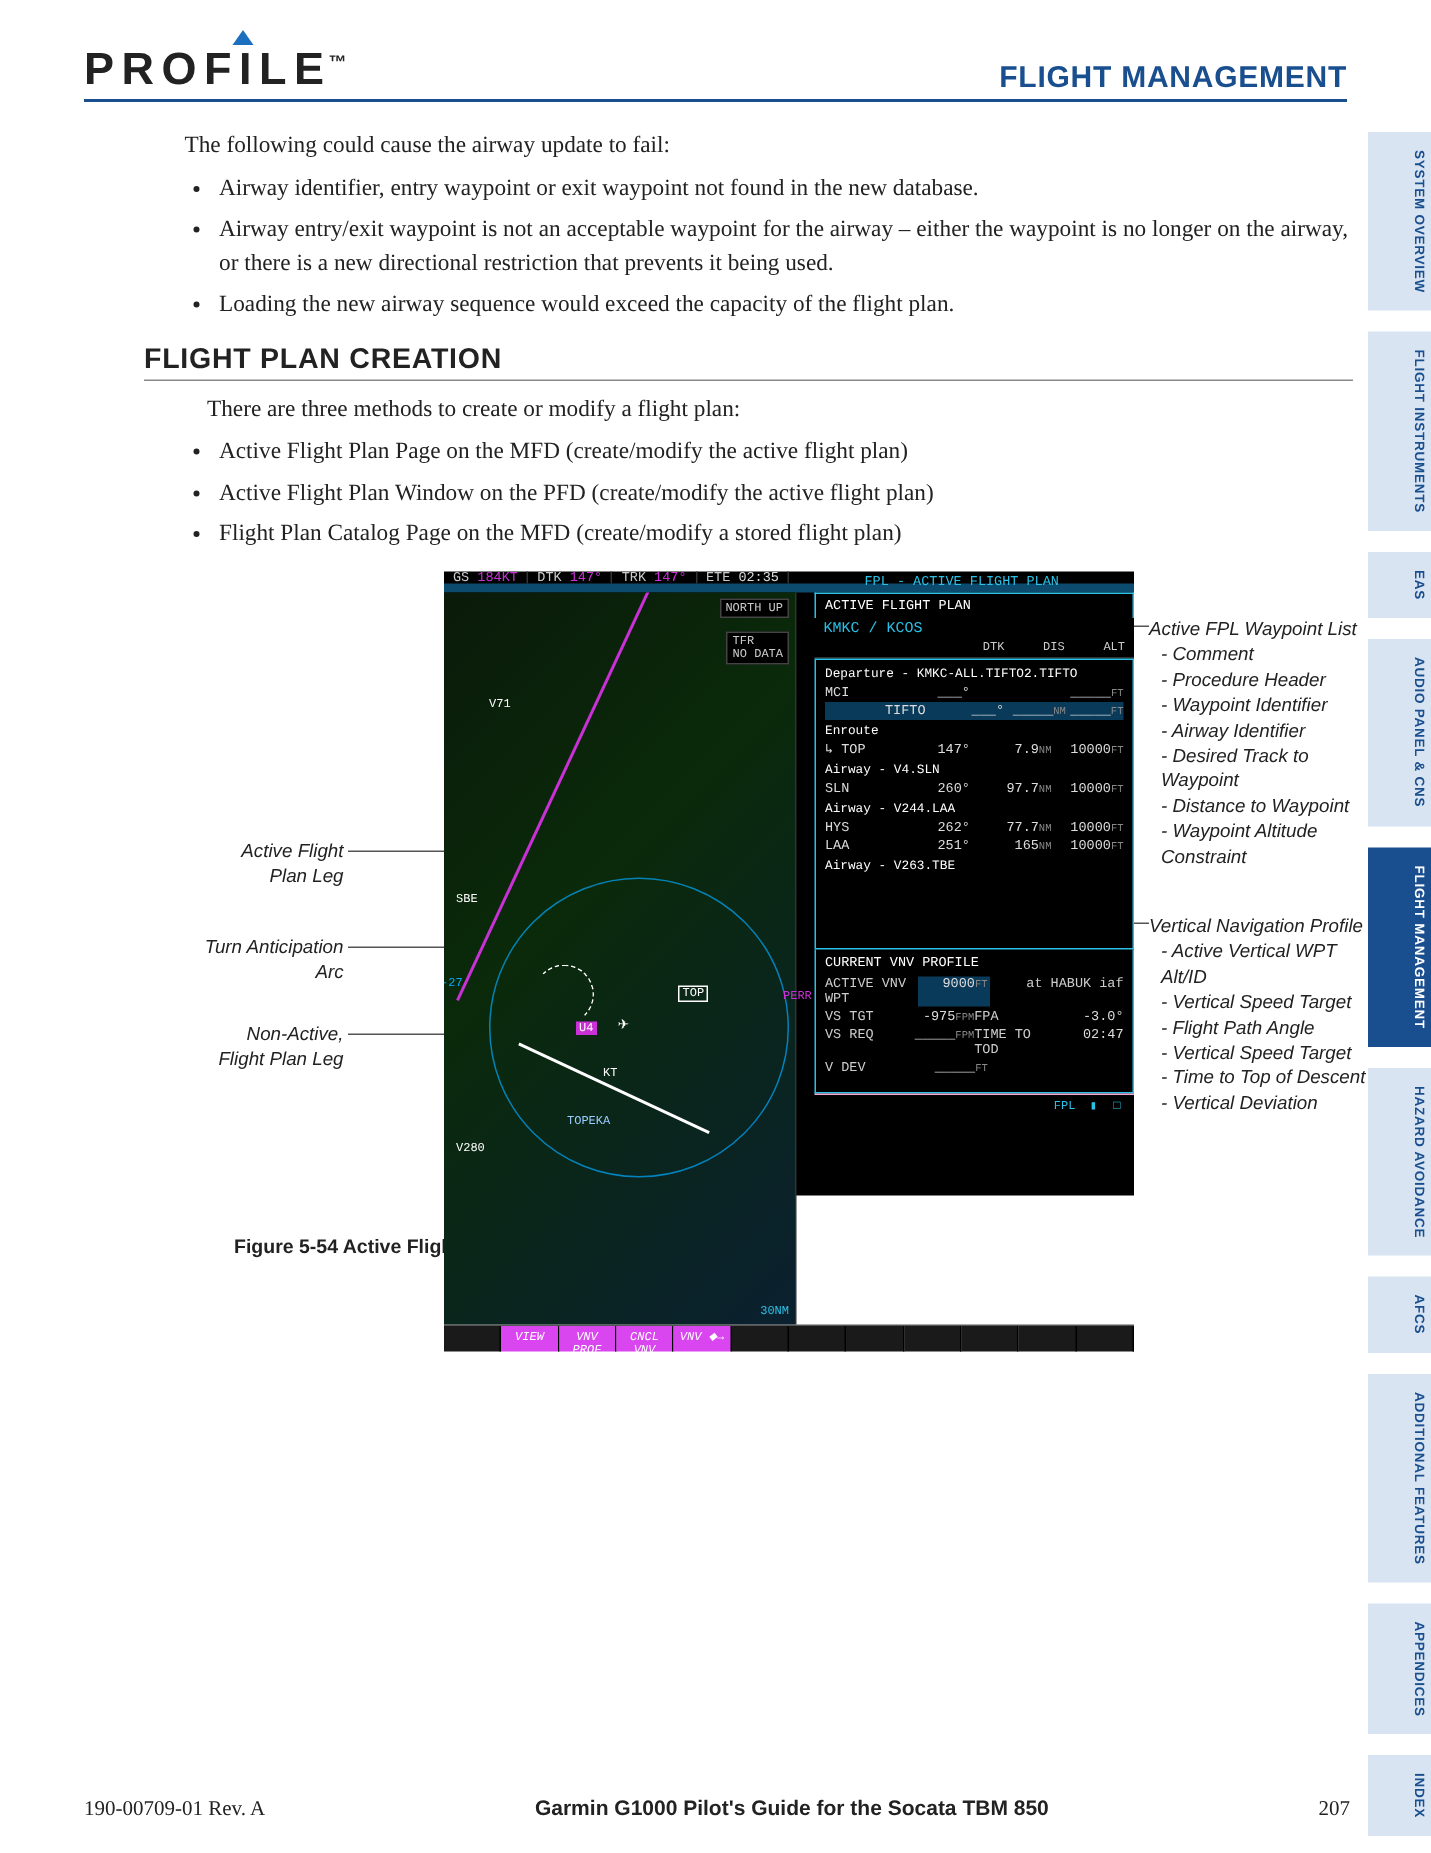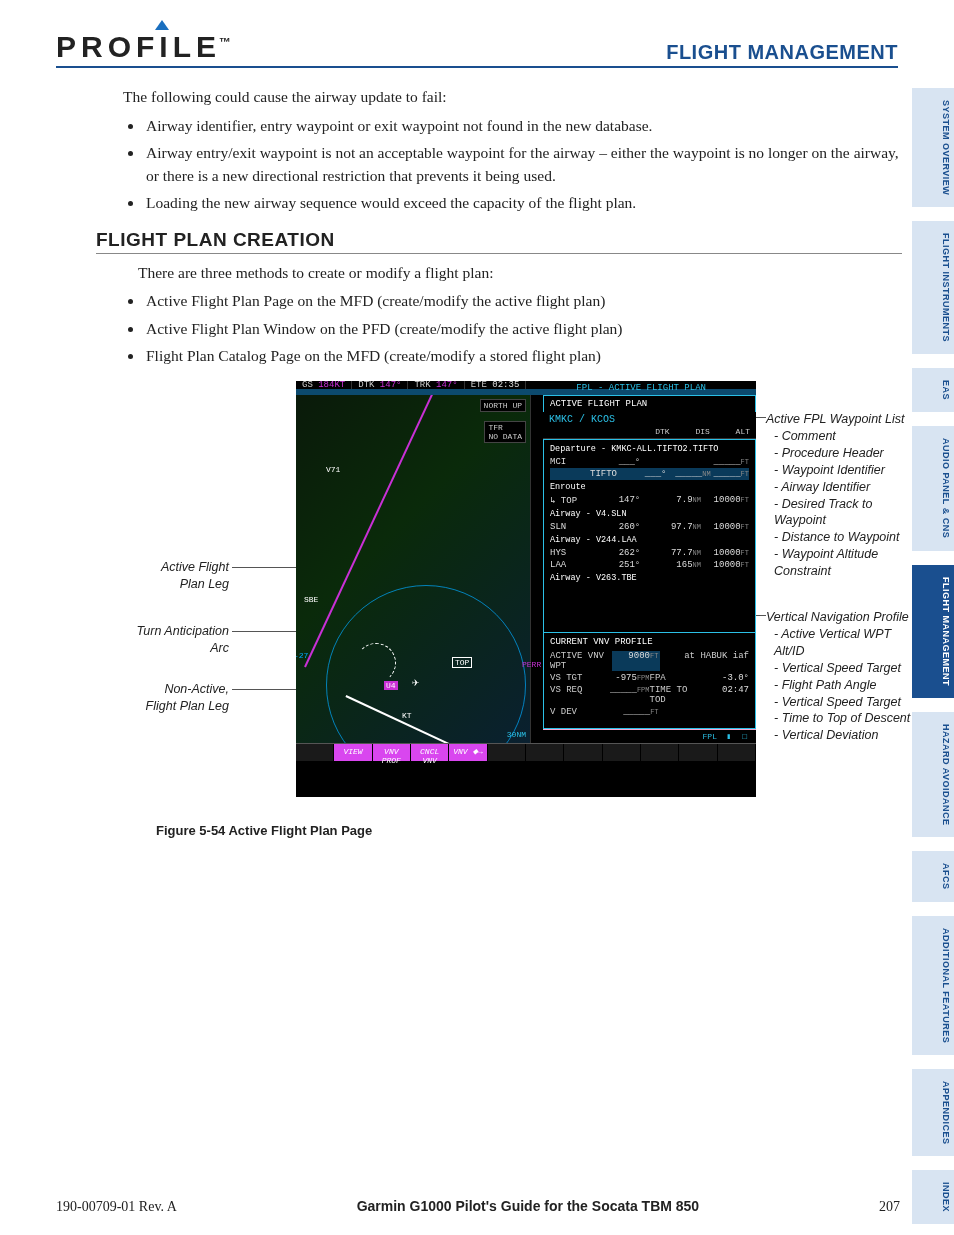--- a/index.html
+++ b/index.html
@@ -114,21 +114,21 @@
     font-family: "Courier New", monospace;
     color: #ddd;
   }
   .mfd-top {
     display:flex; height:14px; font-size:9px; border-bottom:6px solid #0c4a6e;
   }
   .mfd-top .cell { border-right:1px solid #333; padding:2px 6px; display:flex; align-items:center;}
   .mfd-top .label{color:#ccc;}
   .mfd-top .mag{color:#c930d6;}
   .mfd-top .title{color:#2bc0e6; flex:1; text-align:center; padding:2px 6px;}
-  .mfd-body { display:flex; height:348px;}
+  .mfd-body { display:flex; height:488px;}
   .mfd-map {
     width: 235px; height:100%;
     background: linear-gradient(135deg, #0a1a0a 0%, #0a2a0a 40%, #0a2030 100%);
     position: relative;
     border-right:1px solid #333;
     overflow:hidden;
   }
   .mfd-map .chip{position:absolute;font-size:8px;background:#000;border:1px solid #444;padding:1px 3px;color:#ccc;}
   .mfd-map .line{position:absolute;background:#c930d6;transform-origin:left center;}
   .mfd-map .wline{position:absolute;background:#fff;transform-origin:left center;}
@@ -139,21 +139,21 @@
   .mfd-map .wp{position:absolute;font-size:8px;color:#fff;}
   .mfd-right { flex:1; display:flex; flex-direction:column;margin-left:12px;}
   .panel-title{font-size:9px;color:#fff;padding:3px 6px;border:1px solid #2bc0e6;border-bottom:none;background:#000;}
   .panel-sub{font-size:10px;color:#2bc0e6;padding:2px 6px;}
   .panel-cols{display:flex;font-size:8px;color:#ccc;padding:0 6px 2px;border-bottom:1px solid #333;}
   .panel-cols span{flex:1;text-align:right;}
   .panel-cols span:first-child{flex:2;text-align:left;}
   .fpl-list{font-size:9px;padding:2px 6px;min-height:194px;border:1px solid #2bc0e6;}
   .fpl-list .row{display:flex;padding:1px 0;}
   .fpl-list .row span:nth-child(1){flex:2;}
-  .fpl-list .row span:nth-child(2){flex:1;text-align:left;}
+  .fpl-list .row span:nth-child(2){flex:1;text-align:center;}
   .fpl-list .row span:nth-child(3){flex:1.4;text-align:right;}
   .fpl-list .row span:nth-child(4){flex:1.4;text-align:right;}
   .fpl-list .row .u{font-size:7px;color:#888;}
   .fpl-list .hdr{color:#fff;font-size:8.5px;margin:2px 0;}
   .fpl-list .hl{background:#0a3a5a;padding-left:40px;}
   .vnv{font-size:9px;padding:4px 6px;border:1px solid #2bc0e6;border-top:none;min-height:96px;}
   .vnv .vtit{color:#fff;font-size:9px;margin-bottom:3px;}
   .vnv .vrow{display:flex;padding:1px 0;}
   .vnv .vrow span{flex:1;}
   .vnv .vrow .lab{color:#ccc;flex:1.4;}

